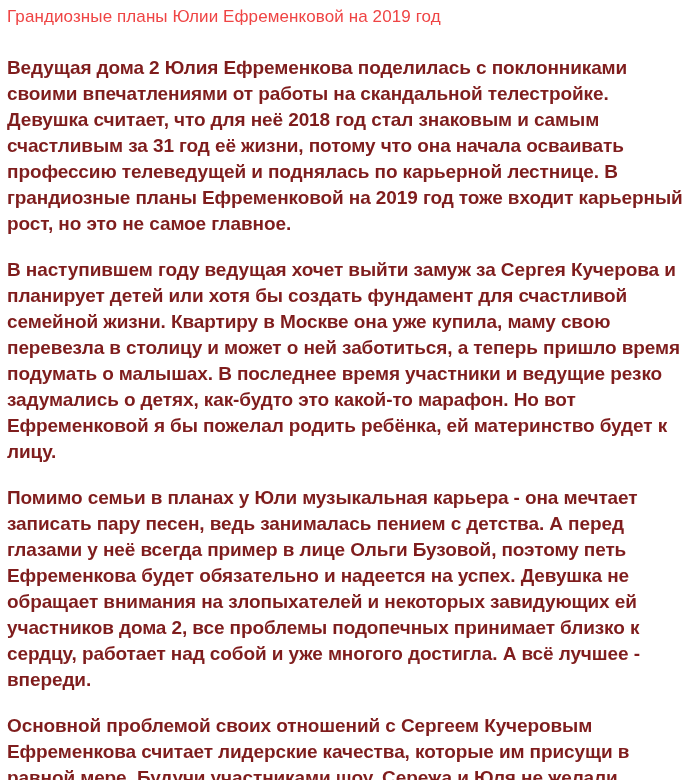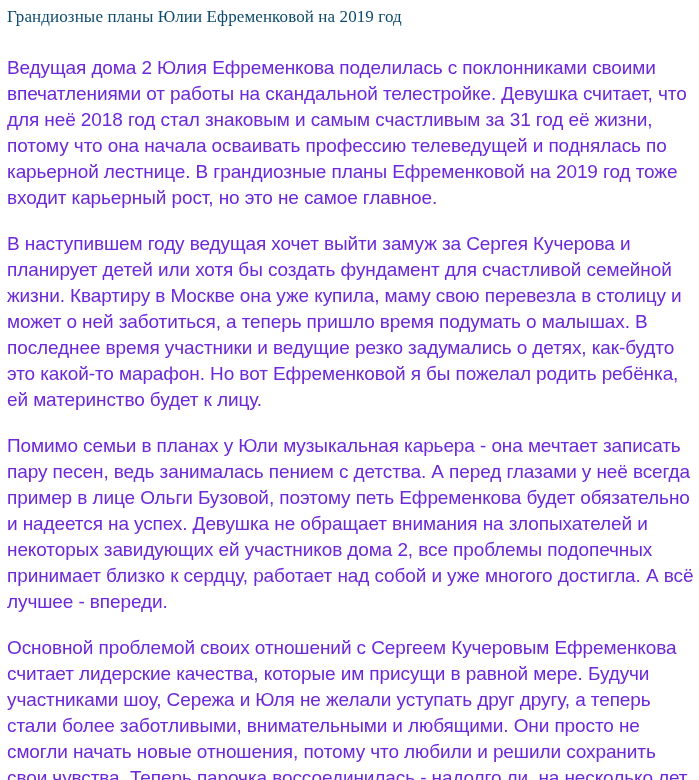--- a/index.html
+++ b/index.html
@@ -14,30 +14,29 @@
     font-family: "Liberation Sans", "DejaVu Sans", sans-serif;
   }
   .article {
     padding: 6px 5px 0 7px;
     color: #1e1e1e;
   }
   .article-title {
     font-size: 17px;
     font-weight: 400;
     line-height: 22px;
-    color: #0c4a6e;
+    color: #ef4444;
     margin: 0 0 27px 0;
     letter-spacing: 0.1px;
-    font-family: Liberation Serif, serif;
   }
   .article-paragraph {
     font-size: 19px;
-    font-weight: 400;
+    font-weight: 700;
     line-height: 26px;
-    color: #6d28d9;
+    color: #7f1d1d;
     margin: 0 0 20px 0;
     letter-spacing: -0.1px;
   }
 </style>
 </head>
 <body>
 
 <article class="article">
   <h1 class="article-title">Грандиозные планы Юлии Ефременковой на 2019 год</h1>
 

